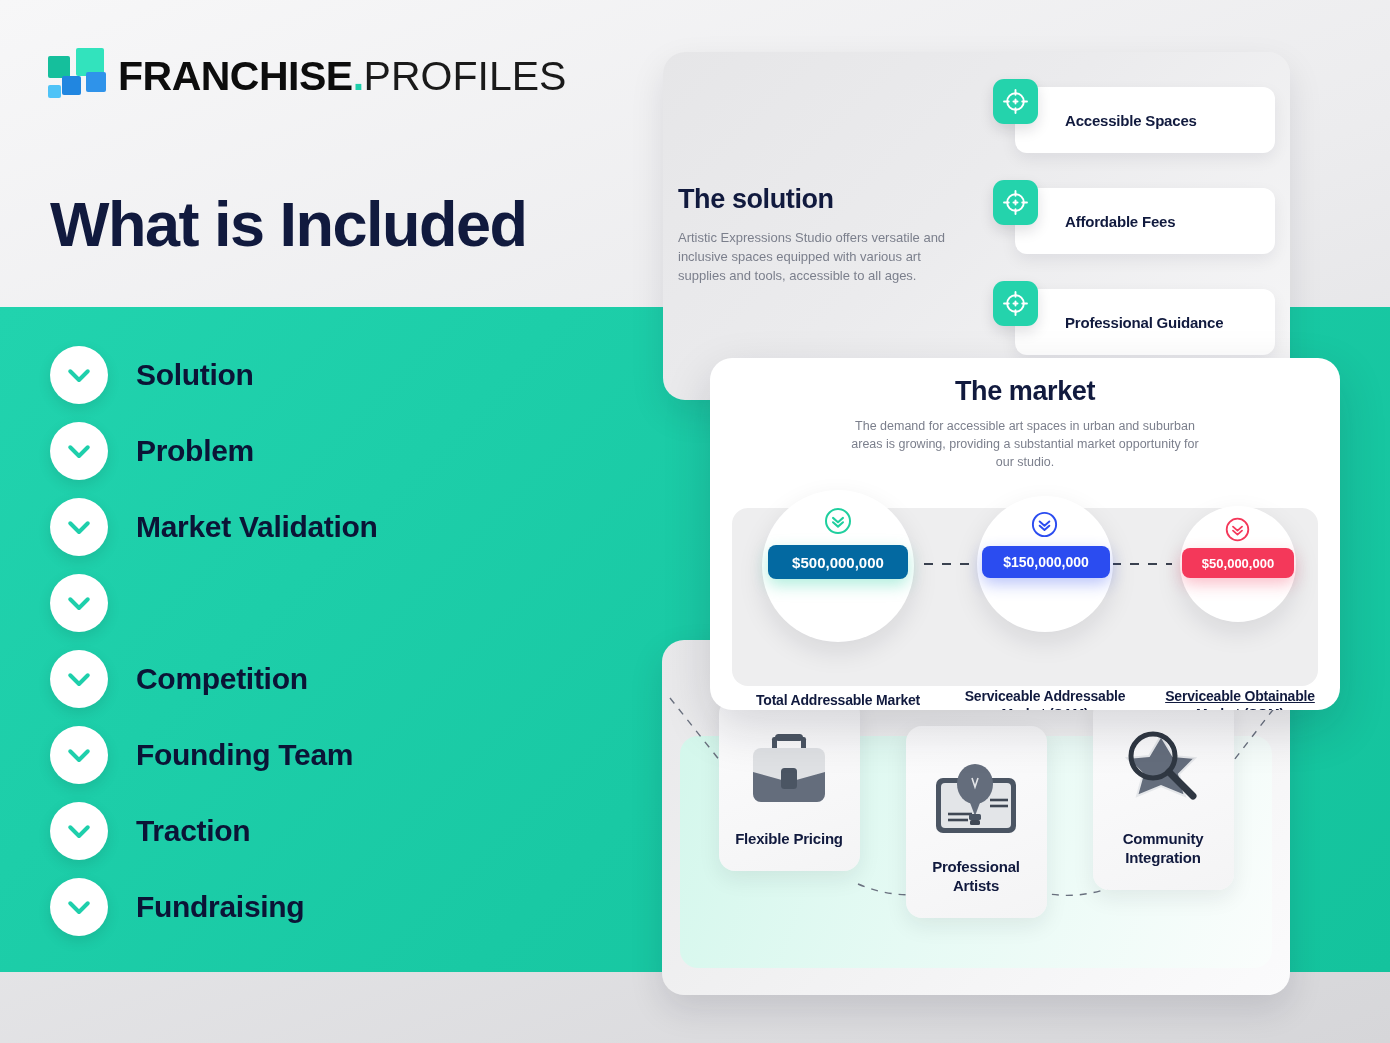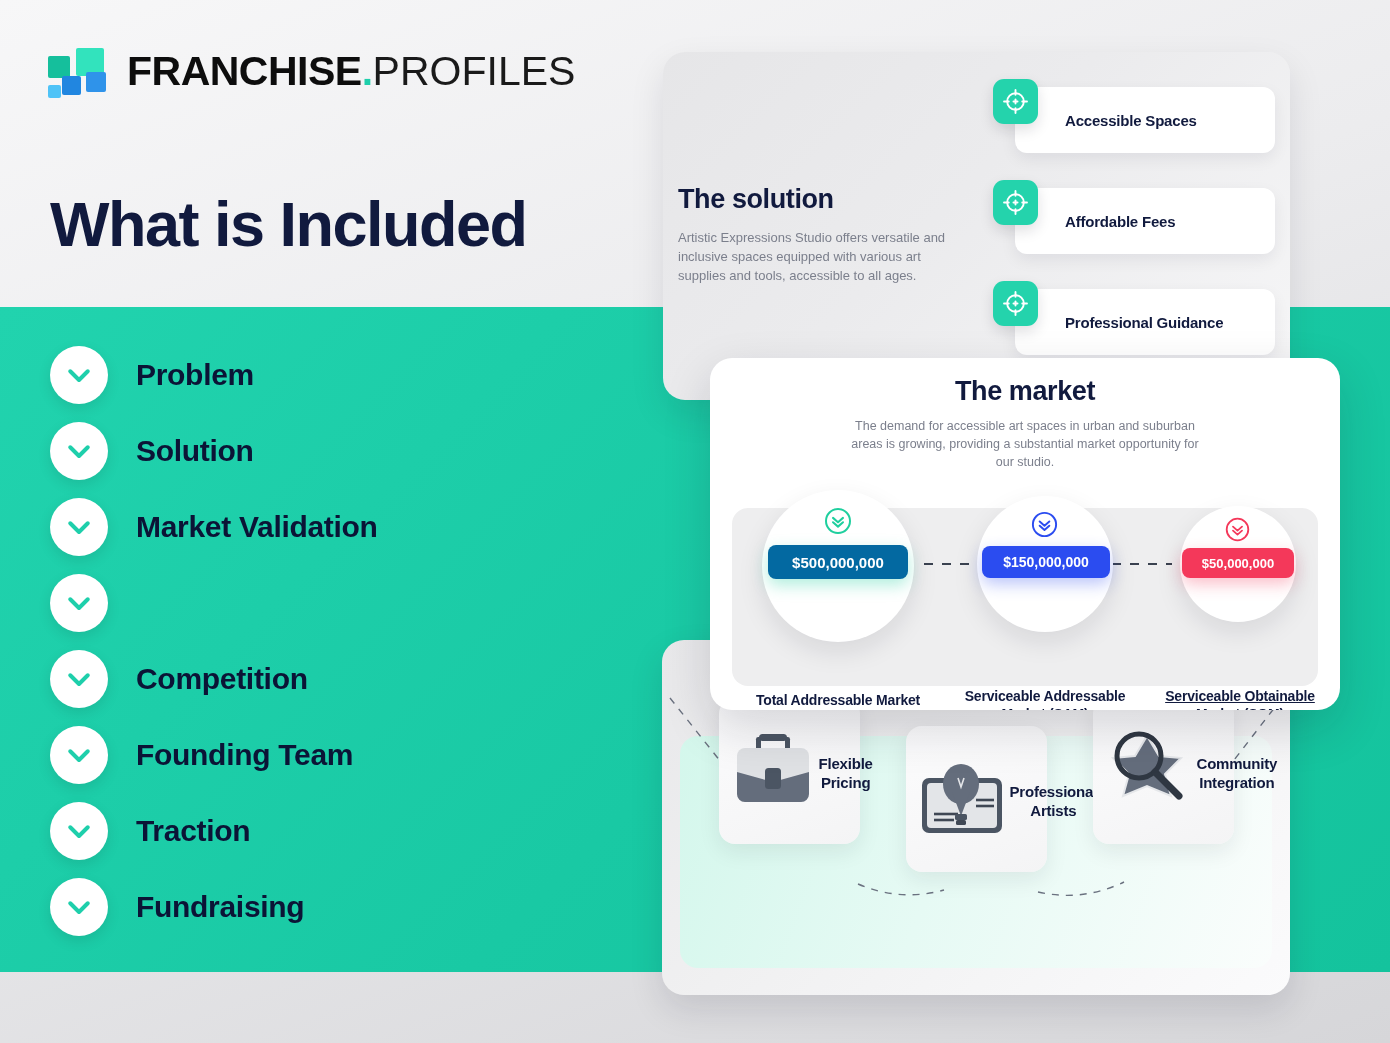--- a/index.html
+++ b/index.html
@@ -18,21 +18,21 @@
     position: absolute;
     left: 0; top: 307px;
     width: 1390px; height: 665px;
     background: #1ecfab;
     background: linear-gradient(135deg, #21d3ae 0%, #19c9a4 55%, #14c39d 100%);
   }
 
   
   .brand {
     position: absolute; left: 48px; top: 48px;
-    display: flex; align-items: flex-start; gap: 21px;
+    display: flex; align-items: flex-end; gap: 12px;
     z-index: 6;
   }
   .logo-mark { position: relative; width: 58px; height: 52px; }
   .logo-mark i { position: absolute; display: block; border-radius: 2px; }
   .sq1 { left: 0;  top: 8px;  width: 22px; height: 22px; background: #15bf9c; }
   .sq2 { left: 28px; top: 0;  width: 28px; height: 28px; background: #32e3bd; }
   .sq3 { left: 14px; top: 28px; width: 19px; height: 19px; background: #2186e0; }
   .sq4 { left: 38px; top: 24px; width: 20px; height: 20px; background: #2f93ea; }
   .sq5 { left: 0;  top: 37px; width: 13px; height: 13px; background: #4fc3f7; }
 
@@ -140,21 +140,21 @@
     color: #7b7f8c;
   }
   .feature-row {
     position: absolute; left: 0; right: 0; top: 58px;
     display: flex; justify-content: center; align-items: flex-start; gap: 46px;
   }
   .feature {
     width: 141px; border-radius: 16px;
     background: linear-gradient(160deg, #fcfcfd 0%, #f4f4f5 100%);
     box-shadow: 0 8px 22px rgba(20,20,40,0.08);
-    display: flex; flex-direction: row; align-items: center;
+    display: flex; flex-direction: column; align-items: center;
     padding: 20px 8px 22px;
   }
   .feature.lower { margin-top: 28px; }
   .feature-icon { height: 104px; display: flex; align-items: center; justify-content: center; }
   .feature-label {
     margin-top: 8px; text-align: center;
     font-size: 15px; font-weight: 800; color: #111a3e; line-height: 1.25;
     letter-spacing: -0.2px;
   }
   .dash-svg { position: absolute; left: 0; top: 0; width: 628px; height: 355px; pointer-events: none; }
@@ -225,30 +225,30 @@
 <div class="page-title">What is Included</div>
 
 <div class="toc">
 
   <div class="toc-item">
     <div class="toc-bullet">
       <svg width="30" height="30" viewBox="0 0 24 24" fill="none" stroke="#1ecfab" stroke-width="3.2" stroke-linecap="round" stroke-linejoin="round">
           <polyline points="5 9 12 16 19 9"></polyline>
         </svg>
     </div>
+    <div class="toc-label">Solution</div>
+  </div>
+
+  <div class="toc-item">
+    <div class="toc-bullet">
+      <svg width="30" height="30" viewBox="0 0 24 24" fill="none" stroke="#1ecfab" stroke-width="3.2" stroke-linecap="round" stroke-linejoin="round">
+          <polyline points="5 9 12 16 19 9"></polyline>
+        </svg>
+    </div>
     <div class="toc-label">Problem</div>
-  </div>
-
-  <div class="toc-item">
-    <div class="toc-bullet">
-      <svg width="30" height="30" viewBox="0 0 24 24" fill="none" stroke="#1ecfab" stroke-width="3.2" stroke-linecap="round" stroke-linejoin="round">
-          <polyline points="5 9 12 16 19 9"></polyline>
-        </svg>
-    </div>
-    <div class="toc-label">Solution</div>
   </div>
 
   <div class="toc-item">
     <div class="toc-bullet">
       <svg width="30" height="30" viewBox="0 0 24 24" fill="none" stroke="#1ecfab" stroke-width="3.2" stroke-linecap="round" stroke-linejoin="round">
           <polyline points="5 9 12 16 19 9"></polyline>
         </svg>
     </div>
     <div class="toc-label">Market Validation</div>
   </div>

